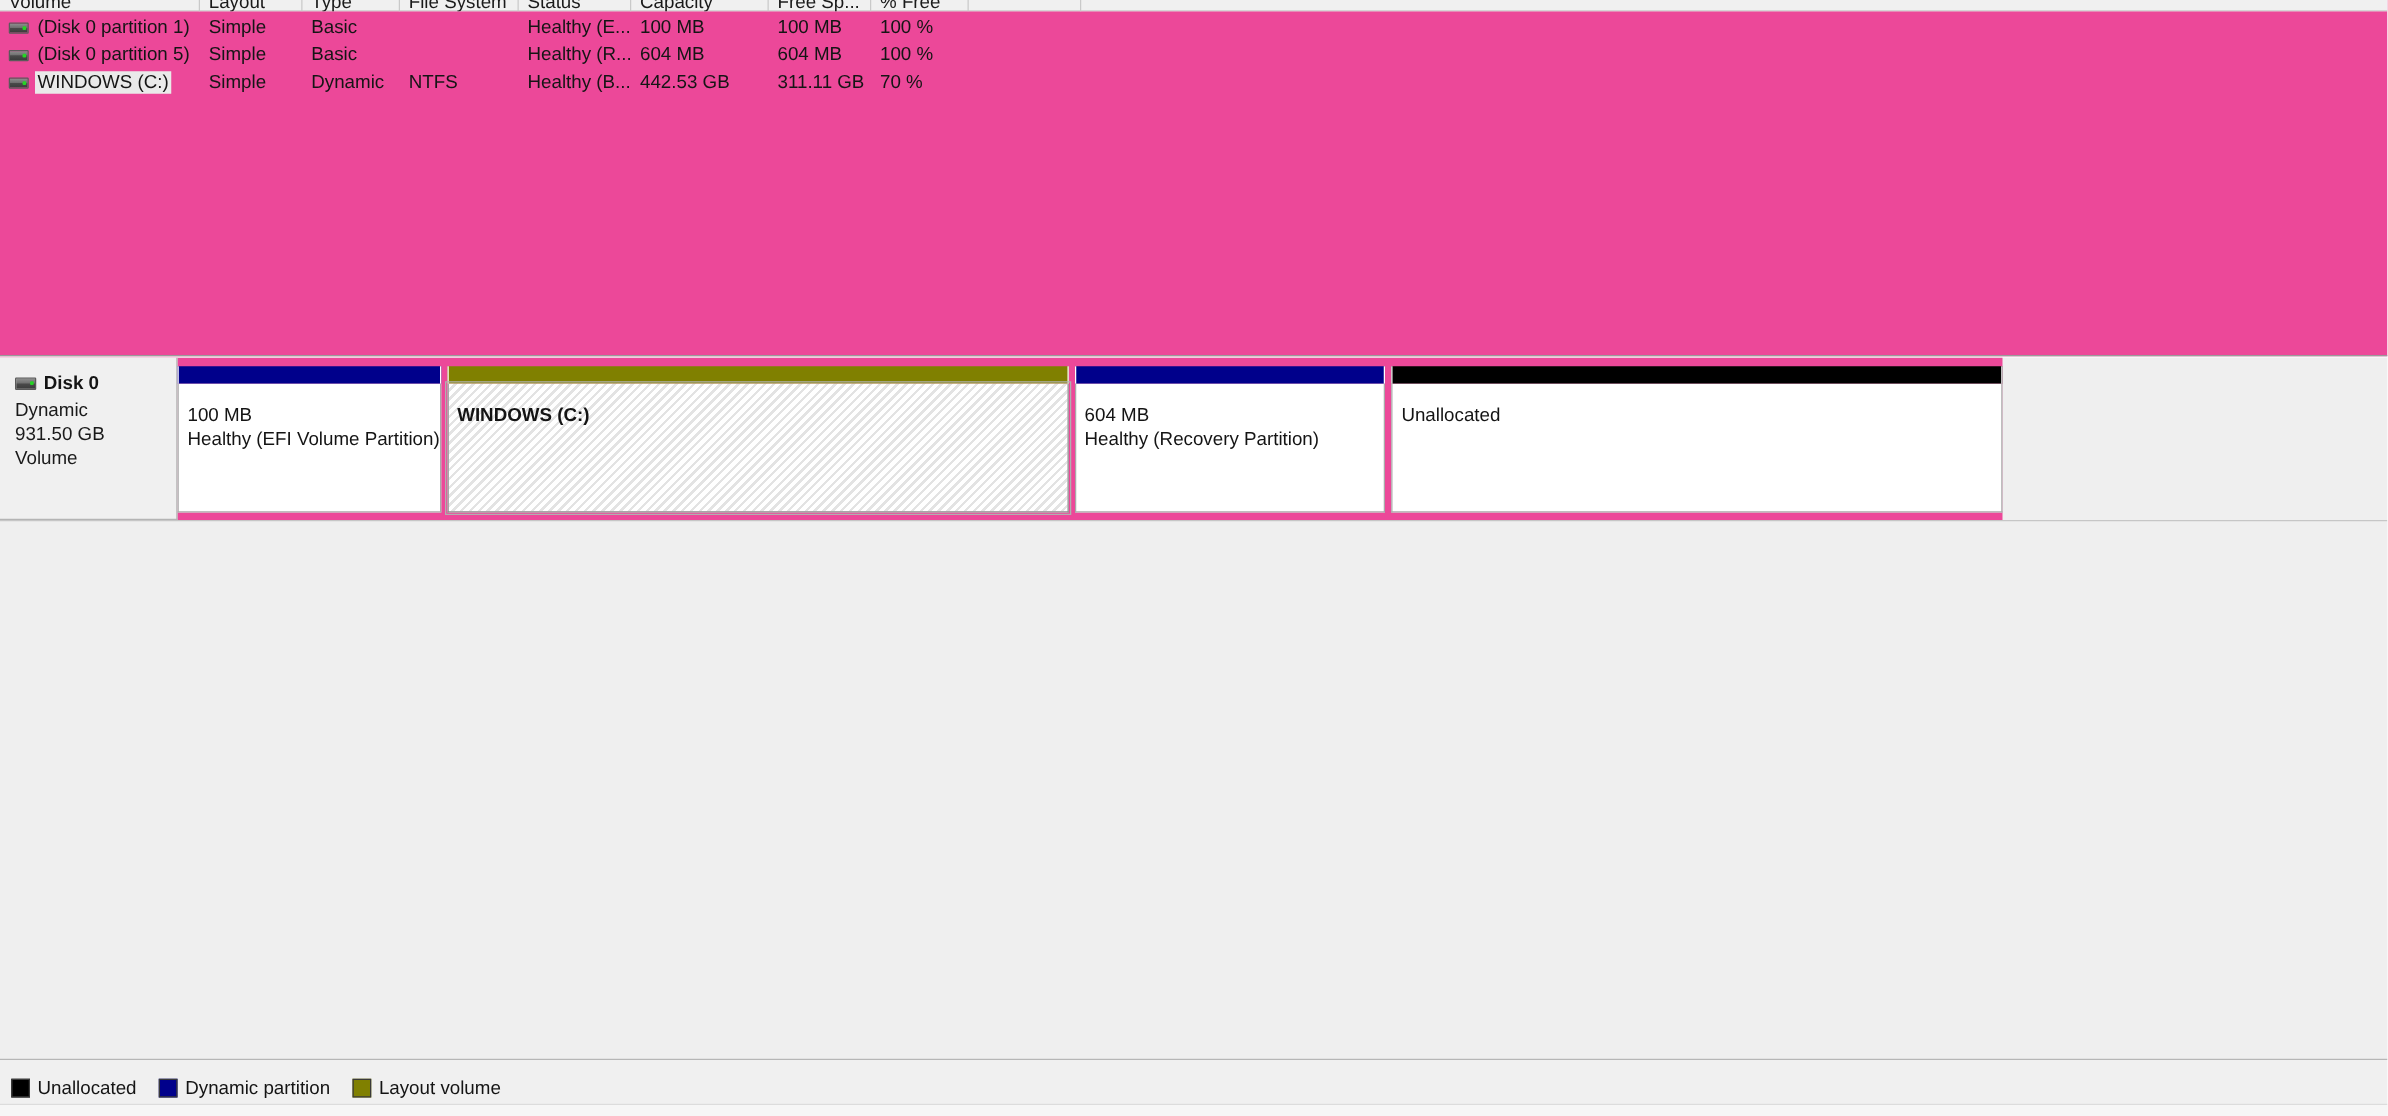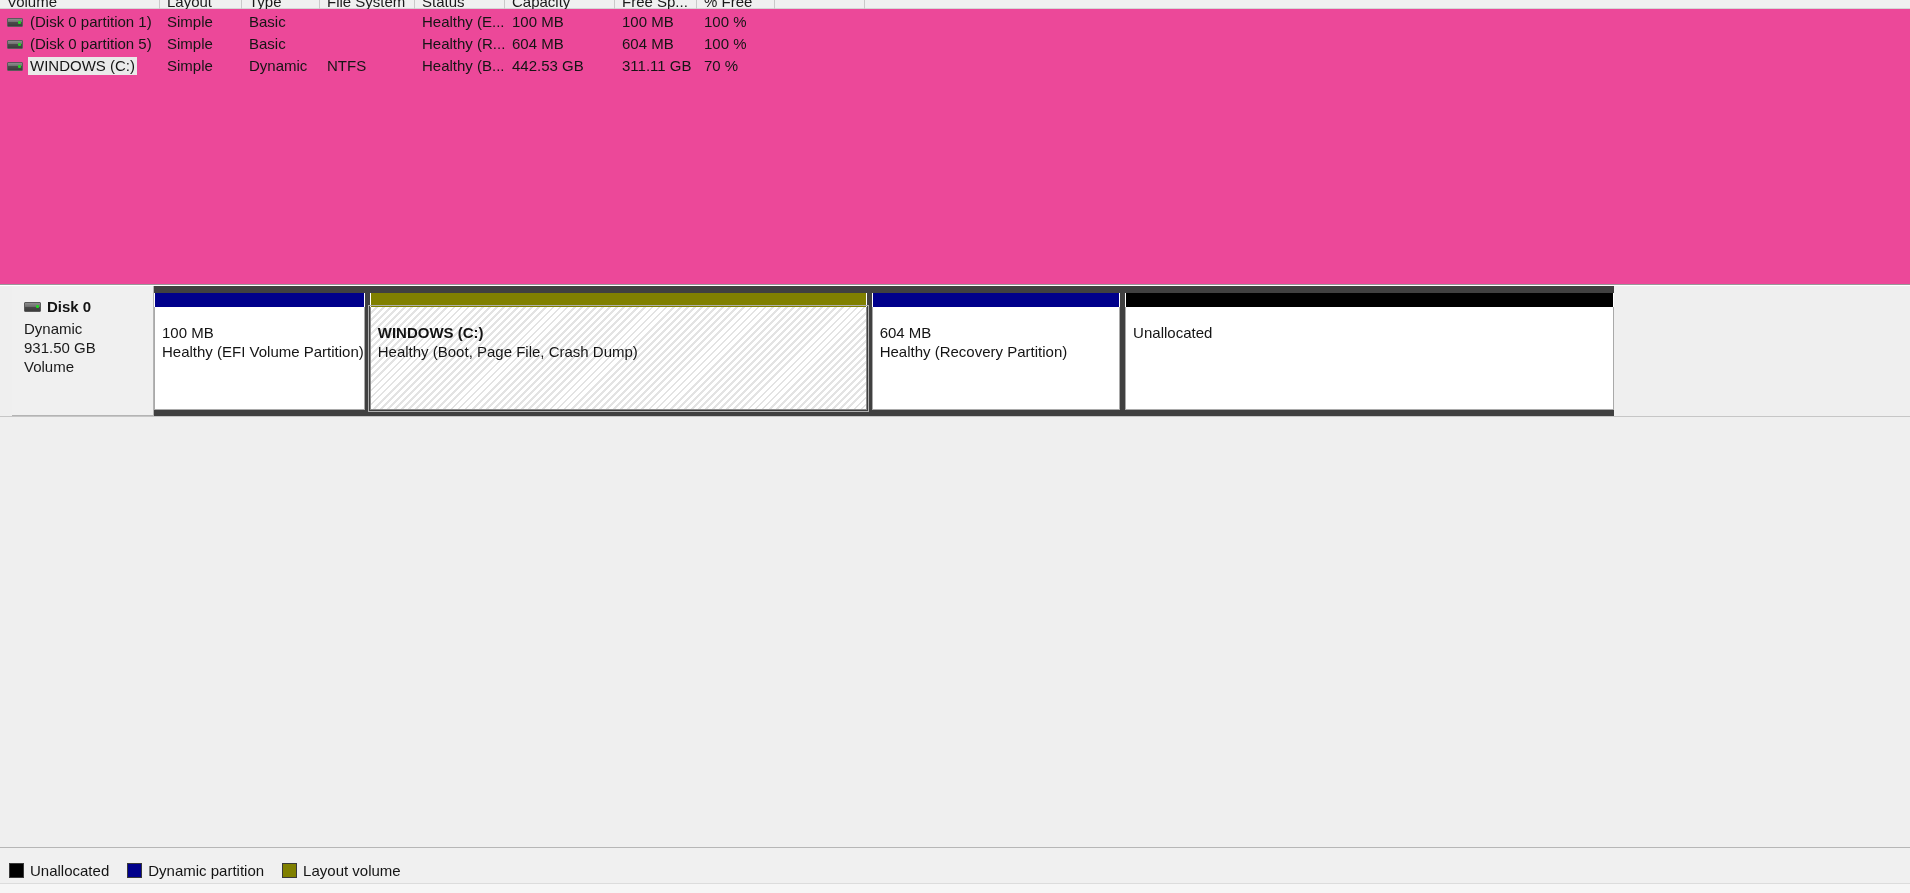--- a/index.html
+++ b/index.html
@@ -127,22 +127,21 @@
     background: #efefef;
     overflow: hidden;
   }
 
   .disk-row {
     position: absolute;
     left: 0;
     top: 0;
     width: 1602px;
     height: 130px;
-    background: #404040;
-    margin-left: 12px;
+    background: #ec4899;
   }
 
   .disk-info {
     position: absolute;
     left: 0;
     top: 0;
     width: 142px;
     height: 130px;
     background: #f0f0f0;
     border-right: 1px solid #b4b4b4;
@@ -379,21 +378,20 @@
             <div class="colorbar" style="background: rgb(0, 0, 139);"></div>
             <div class="body">
               <div class="ptxt">100 MB</div>
               <div class="ptxt">Healthy (EFI Volume Partition)</div>
             </div>
           </div>
           <div class="part hatched" style="width: 620px;">
             <div class="colorbar" style="background: rgb(128, 128, 0);"></div>
             <div class="body">
               <div class="ptxt bold">WINDOWS  (C:)</div>
-              <div class="ptxt">Healthy (Boot, Page File, Crash Dump)</div>
             </div>
           </div>
           <div class="part" style="width: 310px;">
             <div class="colorbar" style="background: rgb(0, 0, 139);"></div>
             <div class="body">
               <div class="ptxt">604 MB</div>
               <div class="ptxt">Healthy (Recovery Partition)</div>
             </div>
           </div>
           <div class="part unalloc" style="width: 610px; flex: 1 1 auto;">

